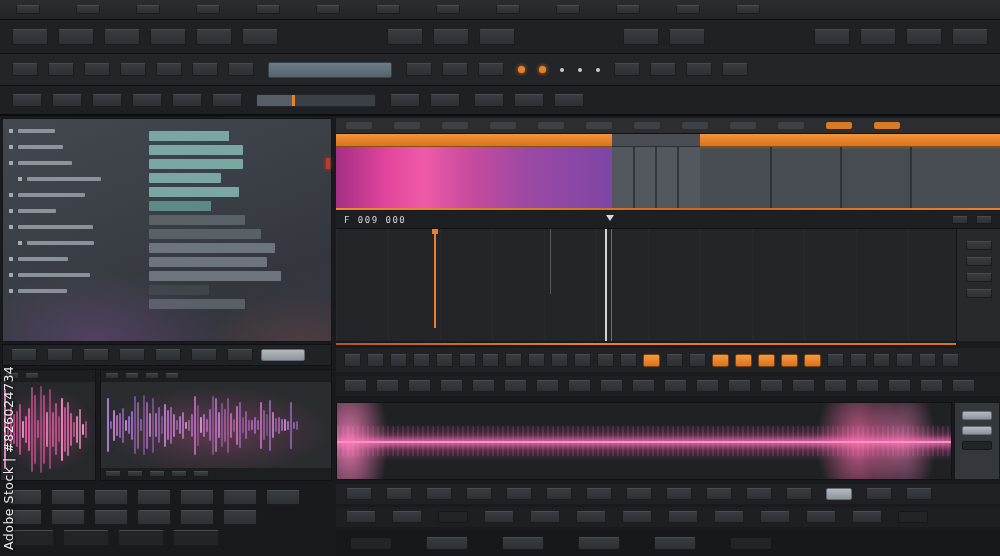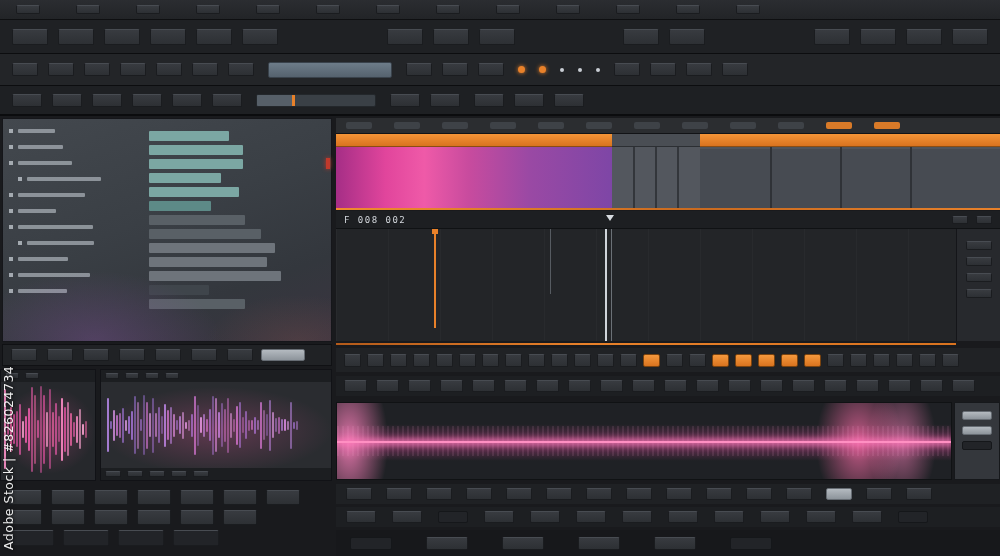--- a/index.html
+++ b/index.html
@@ -531,21 +531,21 @@
     <div id="clip-gray" class="clip" style="left:364px;width:300px;">
       <i style="left:70px;"></i>
         <i style="left:140px;"></i>
         <i style="left:210px;"></i>
     </div>
   </div>
 
   <div id="orange-rule"></div>
 
   <div id="counter-row">
-    <span id="counter">F 008 002</span>
+    <span id="counter">F 009 000</span>
     <div class="spacer"></div>
     <div class="btn"></div>
     <div class="btn"></div>
     <div id="top-marker"></div>
   </div>
 
   <div id="grid-area">
     <div id="playhead-orange"></div>
     <div id="line-gray"></div>
     <div id="dbl-line">

